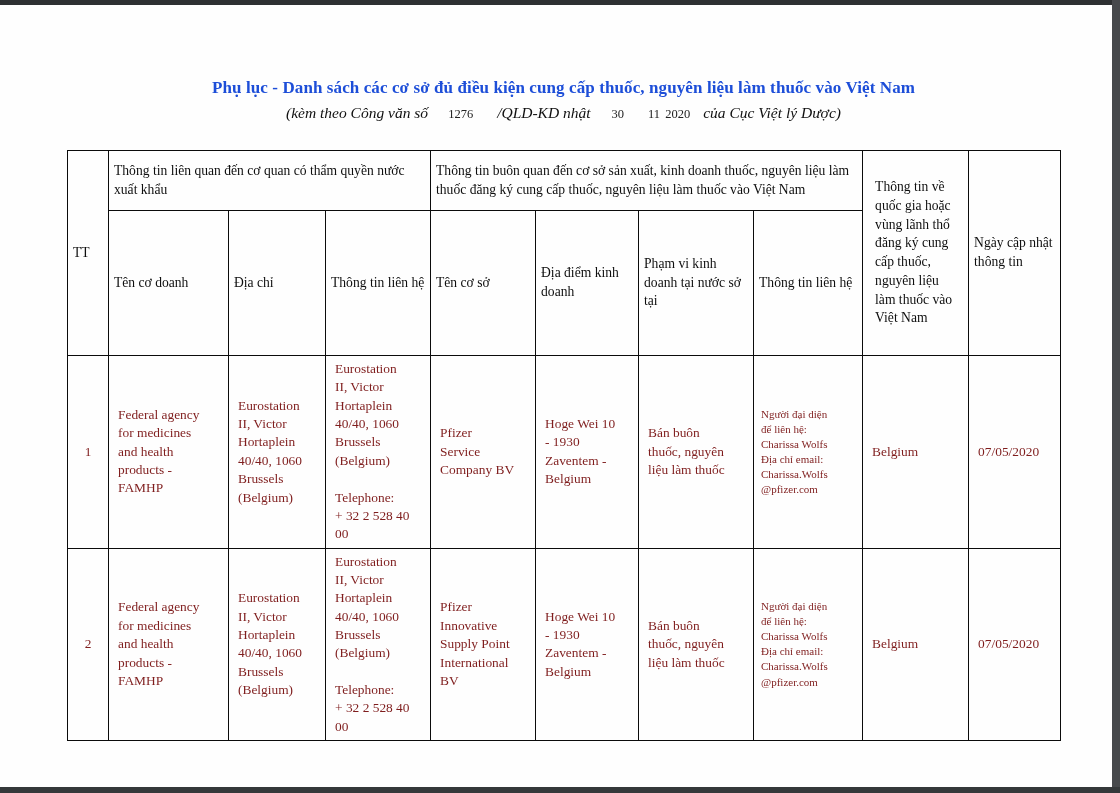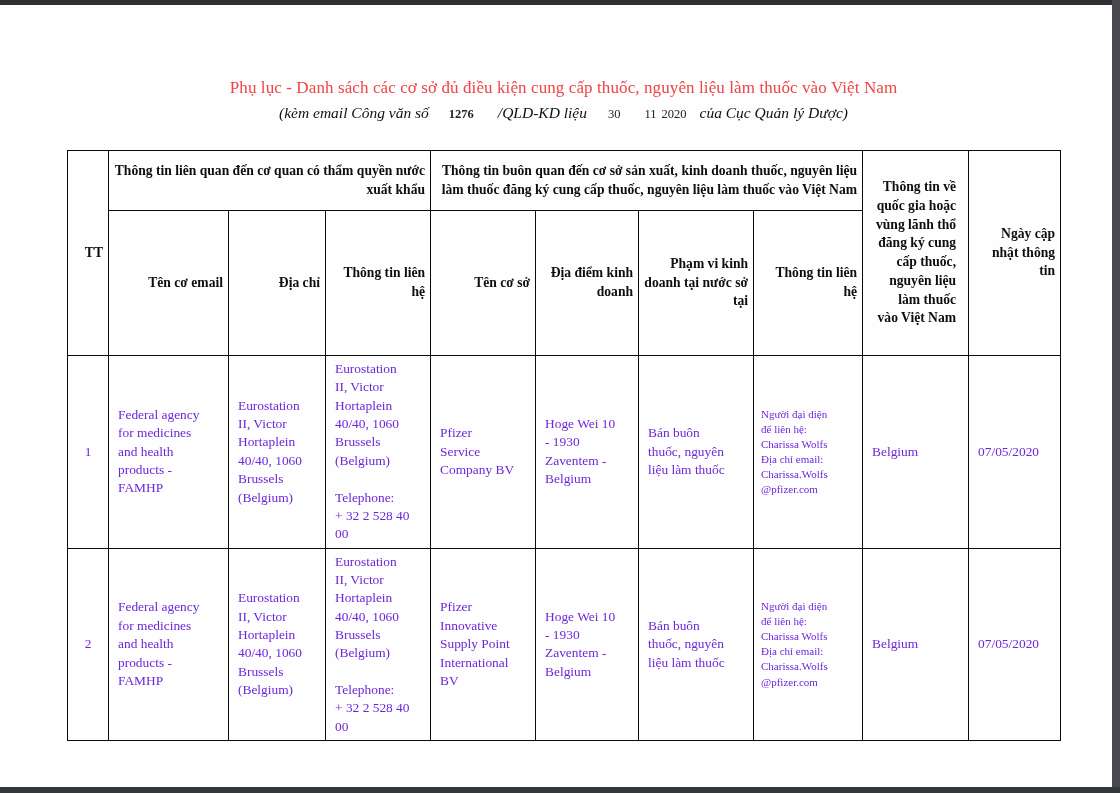--- a/index.html
+++ b/index.html
@@ -12,71 +12,71 @@
   }
   .page { position: absolute; inset: 0; background: #fefefe; }
 
   
   .edge-top    { position: absolute; left: 0; top: 0; width: 1120px; height: 5px; background: #2e3032; }
   .edge-right  { position: absolute; right: 0; top: 0; width: 8px; height: 793px; background: #47494c; }
   .edge-bottom { position: absolute; left: 0; bottom: 0; width: 1120px; height: 6px; background: #35383a; }
 
   .doc-title {
     position: absolute; left: 67px; top: 78px; width: 993px;
-    text-align: center; font-weight: normal; font-size: 17px; color: #ef4444;
+    text-align: center; font-weight: bold; font-size: 17px; color: #1d4ed8;
     letter-spacing: 0.1px;
   }
   .doc-subtitle {
     position: absolute; left: 67px; top: 104px; width: 993px;
     text-align: center; font-style: italic; font-size: 15.5px; color: #101010;
   }
   .doc-subtitle .stamp {
     font-style: normal; font-size: 12.5px; color: #222;
   }
-  .stamp-number { margin: 0 24px 0 20px; font-weight: bold; }
+  .stamp-number { margin: 0 24px 0 20px; }
   .stamp-day { margin-left: 21px; }
   .stamp-month { margin-left: 24px; }
   .stamp-year { margin-left: 5px; margin-right: 13px; }
 
   table.doc-table {
     position: absolute; left: 67px; top: 150px; width: 993px;
     border-collapse: collapse; table-layout: fixed;
   }
   .doc-table th, .doc-table td {
     border: 1.6px solid #0b0b0b;
     vertical-align: middle;
     font-size: 13.4px;
     line-height: 1.37;
     background: transparent;
   }
   .doc-table th {
-    font-weight: bold; text-align: right; padding: 3px 5px; color: #0e0e0e;
+    font-weight: normal; text-align: left; padding: 3px 5px; color: #0e0e0e;
   }
   .doc-table th.th-country { padding: 3px 12px; line-height: 1.38; }
   .doc-table td {
-    text-align: left; padding: 4px 9px; white-space: pre-line; color: #6d28d9; margin-top: 27px;
+    text-align: left; padding: 4px 9px; white-space: pre-line; color: #7f1d1d; margin-top: 27px;
   }
   .doc-table td.cell-tt { text-align: center; white-space: normal; }
   .doc-table td.cell-facility-contact { padding: 4px 7px; font-size: 11px; }
   tr.row-group th { font-size: 13.6px; }
   tr.row-sub th { font-size: 13.6px; }
 </style>
 </head>
 <body>
 
 <div class="page">
 
   <div class="edge-top"></div>
   <div class="edge-right"></div>
   <div class="edge-bottom"></div>
 
   <div class="doc-title">Phụ lục - Danh sách các cơ sở đủ điều kiện cung cấp thuốc, nguyên liệu làm thuốc vào Việt Nam</div>
 
   <div class="doc-subtitle">
-    <span>(kèm email Công văn số</span><span class="stamp stamp-number">1276</span><span>/QLD-KD liệu</span><span class="stamp stamp-day">30</span><span class="stamp stamp-month">11</span><span class="stamp stamp-year">2020</span><span>của Cục Quản lý Dược)</span>
+    <span>(kèm theo Công văn số</span><span class="stamp stamp-number">1276</span><span>/QLD-KD nhật</span><span class="stamp stamp-day">30</span><span class="stamp stamp-month">11</span><span class="stamp stamp-year">2020</span><span>của Cục Việt lý Dược)</span>
   </div>
 
   <table class="doc-table">
     <colgroup>
       <col style="width:41px">
       <col style="width:120px">
       <col style="width:97px">
       <col style="width:105px">
       <col style="width:105px">
       <col style="width:103px">
@@ -89,21 +89,21 @@
     <tbody>
         <tr class="row-group" style="height:60px;">
       <th rowspan="2">TT</th>
       <th colspan="3">Thông tin liên quan đến cơ quan có thẩm quyền nước xuất khẩu</th>
       <th colspan="4">Thông tin buôn quan đến cơ sở sản xuất, kinh doanh thuốc, nguyên liệu làm thuốc đăng ký cung cấp thuốc, nguyên liệu làm thuốc vào Việt Nam</th>
       <th rowspan="2" class="th-country">Thông tin về quốc gia hoặc vùng lãnh thổ đăng ký cung cấp thuốc, nguyên liệu làm thuốc vào Việt Nam</th>
       <th rowspan="2">Ngày cập nhật thông tin</th>
     </tr>
 
     <tr class="row-sub" style="height:145px;">
-      <th>Tên cơ email</th>
+      <th>Tên cơ doanh</th>
       <th>Địa chỉ</th>
       <th>Thông tin liên hệ</th>
       <th>Tên cơ sở</th>
       <th>Địa điểm kinh doanh</th>
       <th>Phạm vi kinh doanh tại nước sở tại</th>
       <th>Thông tin liên hệ</th>
     </tr>
 
     <tr class="row-data" style="height:183px;">
       <td class="cell-tt">1</td>

